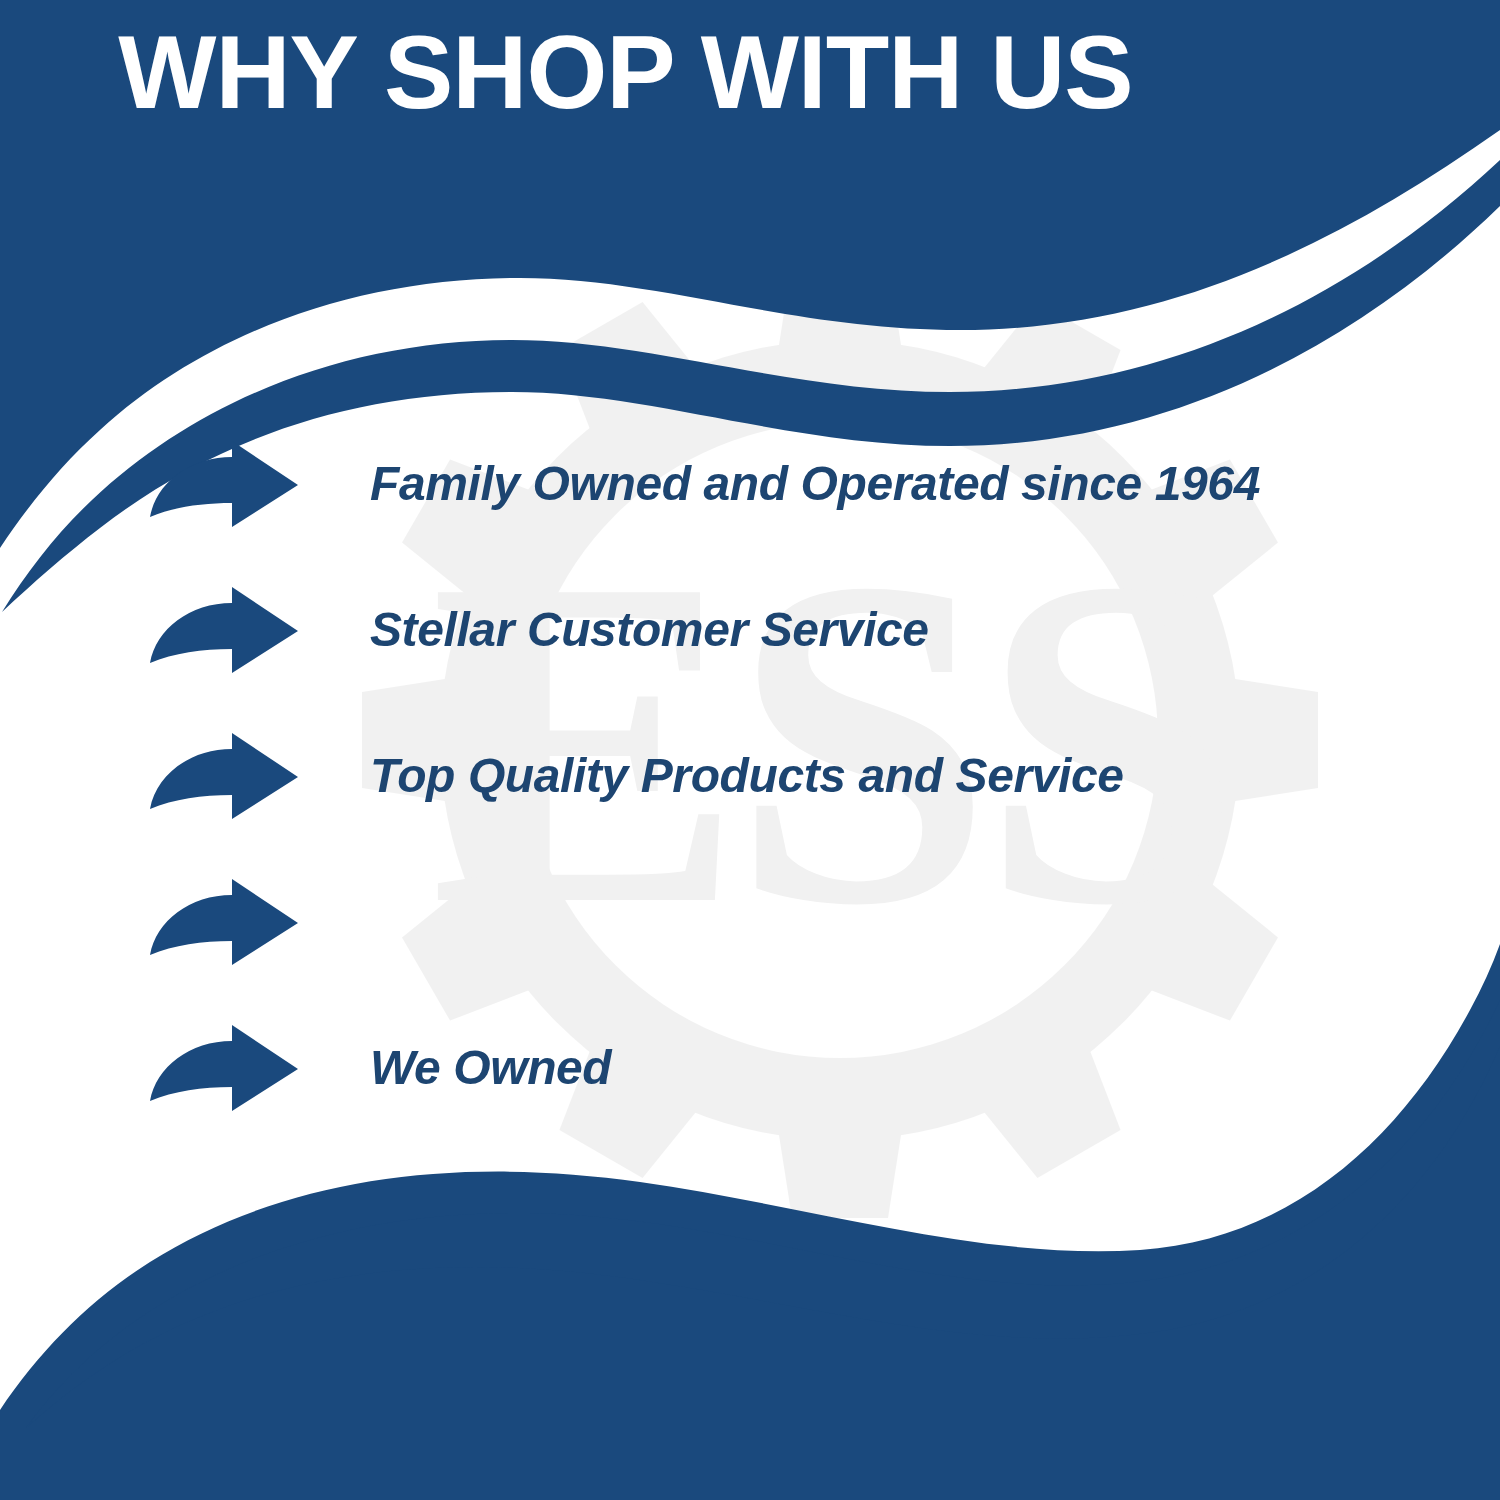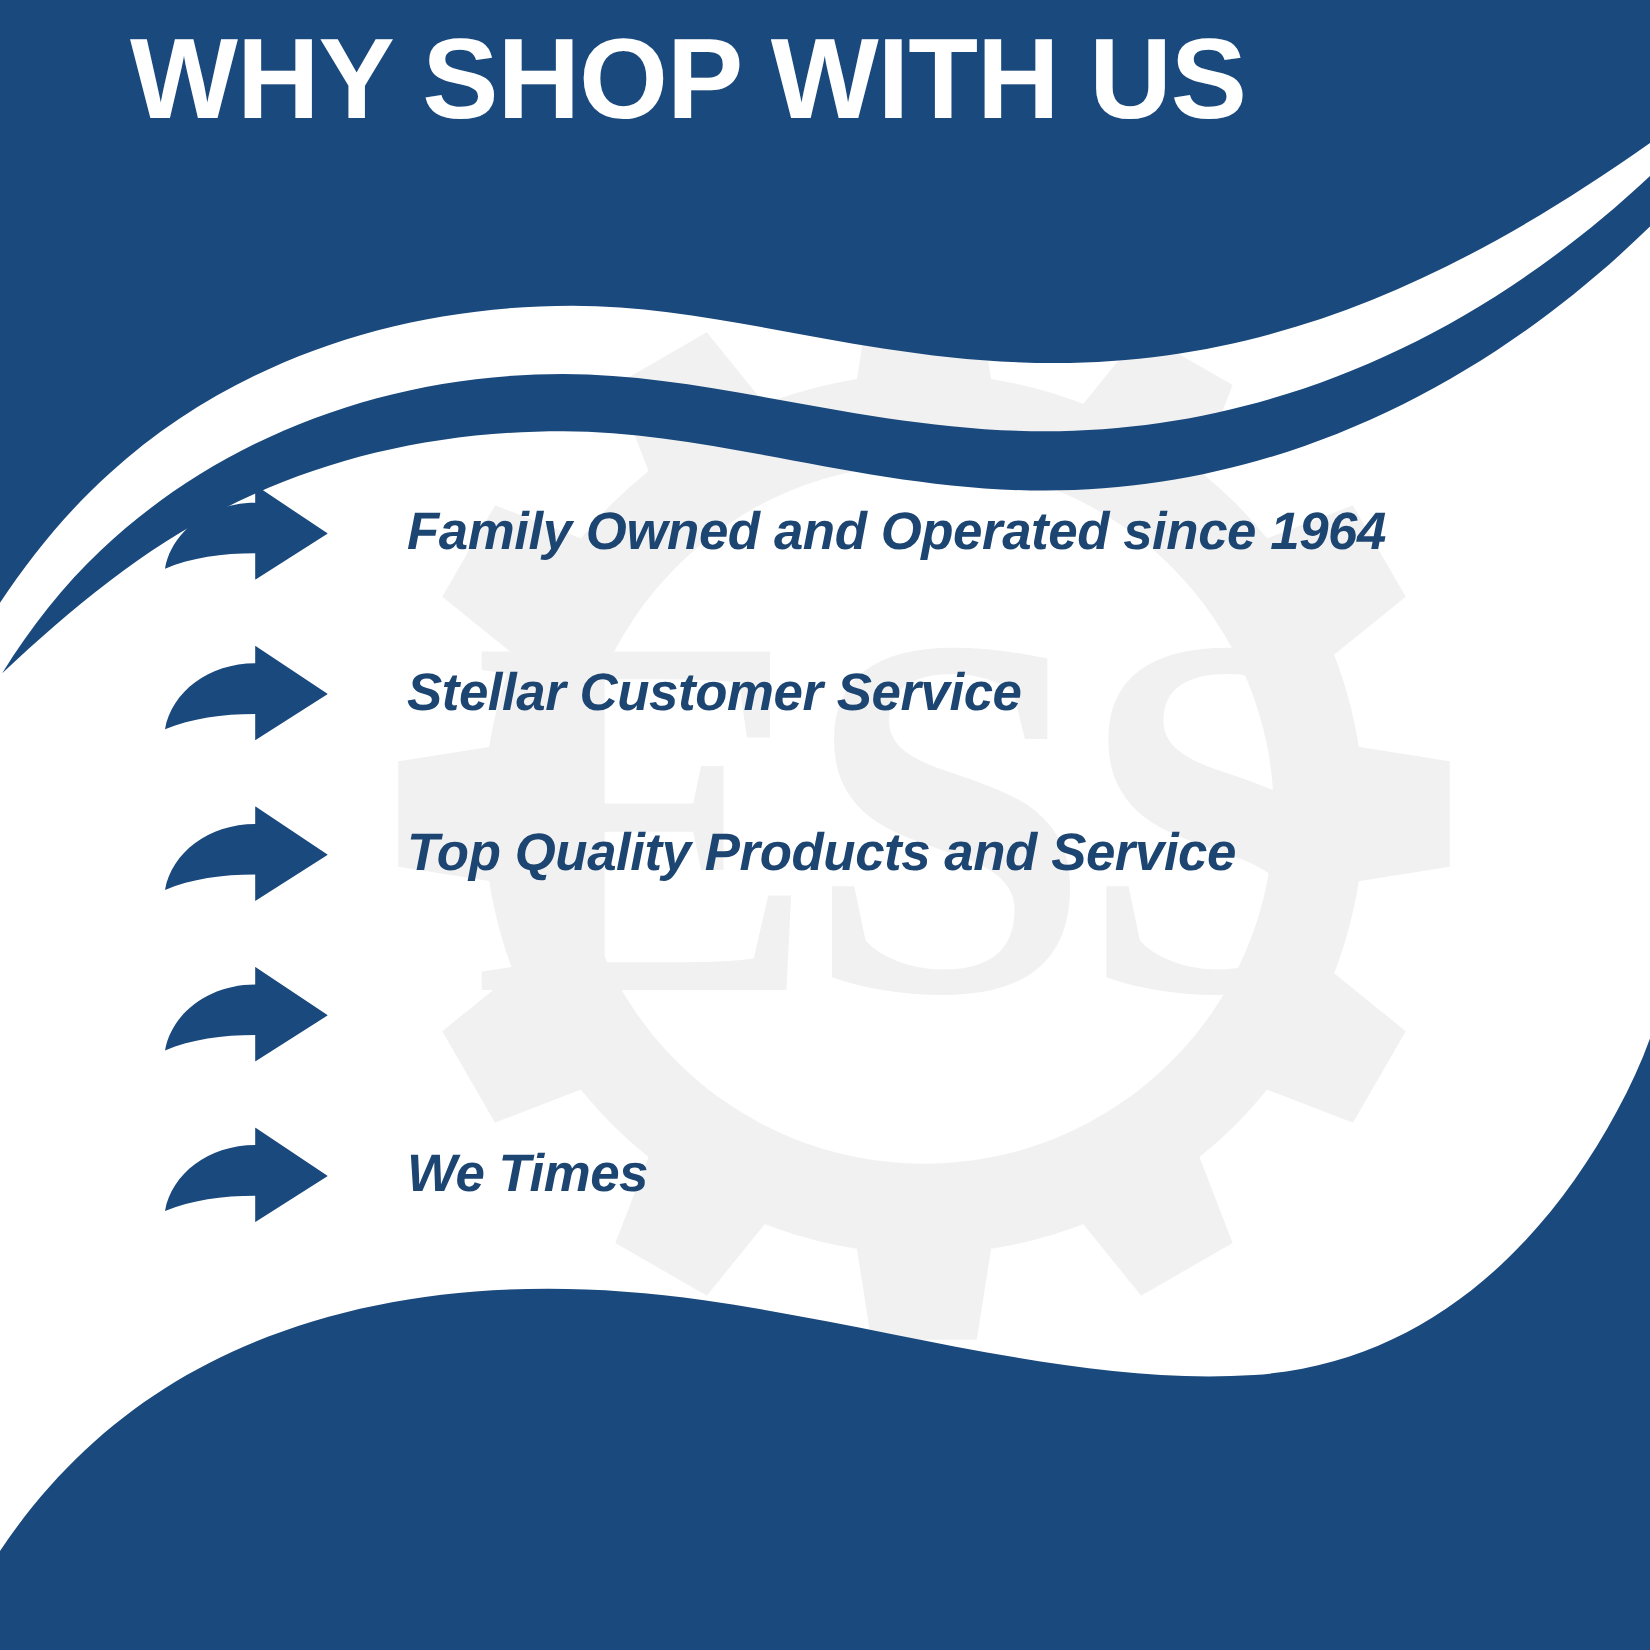--- a/index.html
+++ b/index.html
@@ -203,17 +203,17 @@
         <path fill="#1a497d" d="M0,76 C6,42 40,16 82,16 L82,0 L148,44 L82,86 L82,62
                  C52,62 24,66 0,76 Z"></path>
       </svg>
     </div>
 
     <div class="benefit-row">
       <svg class="benefit-arrow" viewBox="0 0 148 86">
         <path fill="#1a497d" d="M0,76 C6,42 40,16 82,16 L82,0 L148,44 L82,86 L82,62
                  C52,62 24,66 0,76 Z"></path>
       </svg>
-      <div class="benefit-text">We Times</div>
+      <div class="benefit-text">We Owned</div>
     </div>
 
   </div>
 </div>
 
 </body></html>

